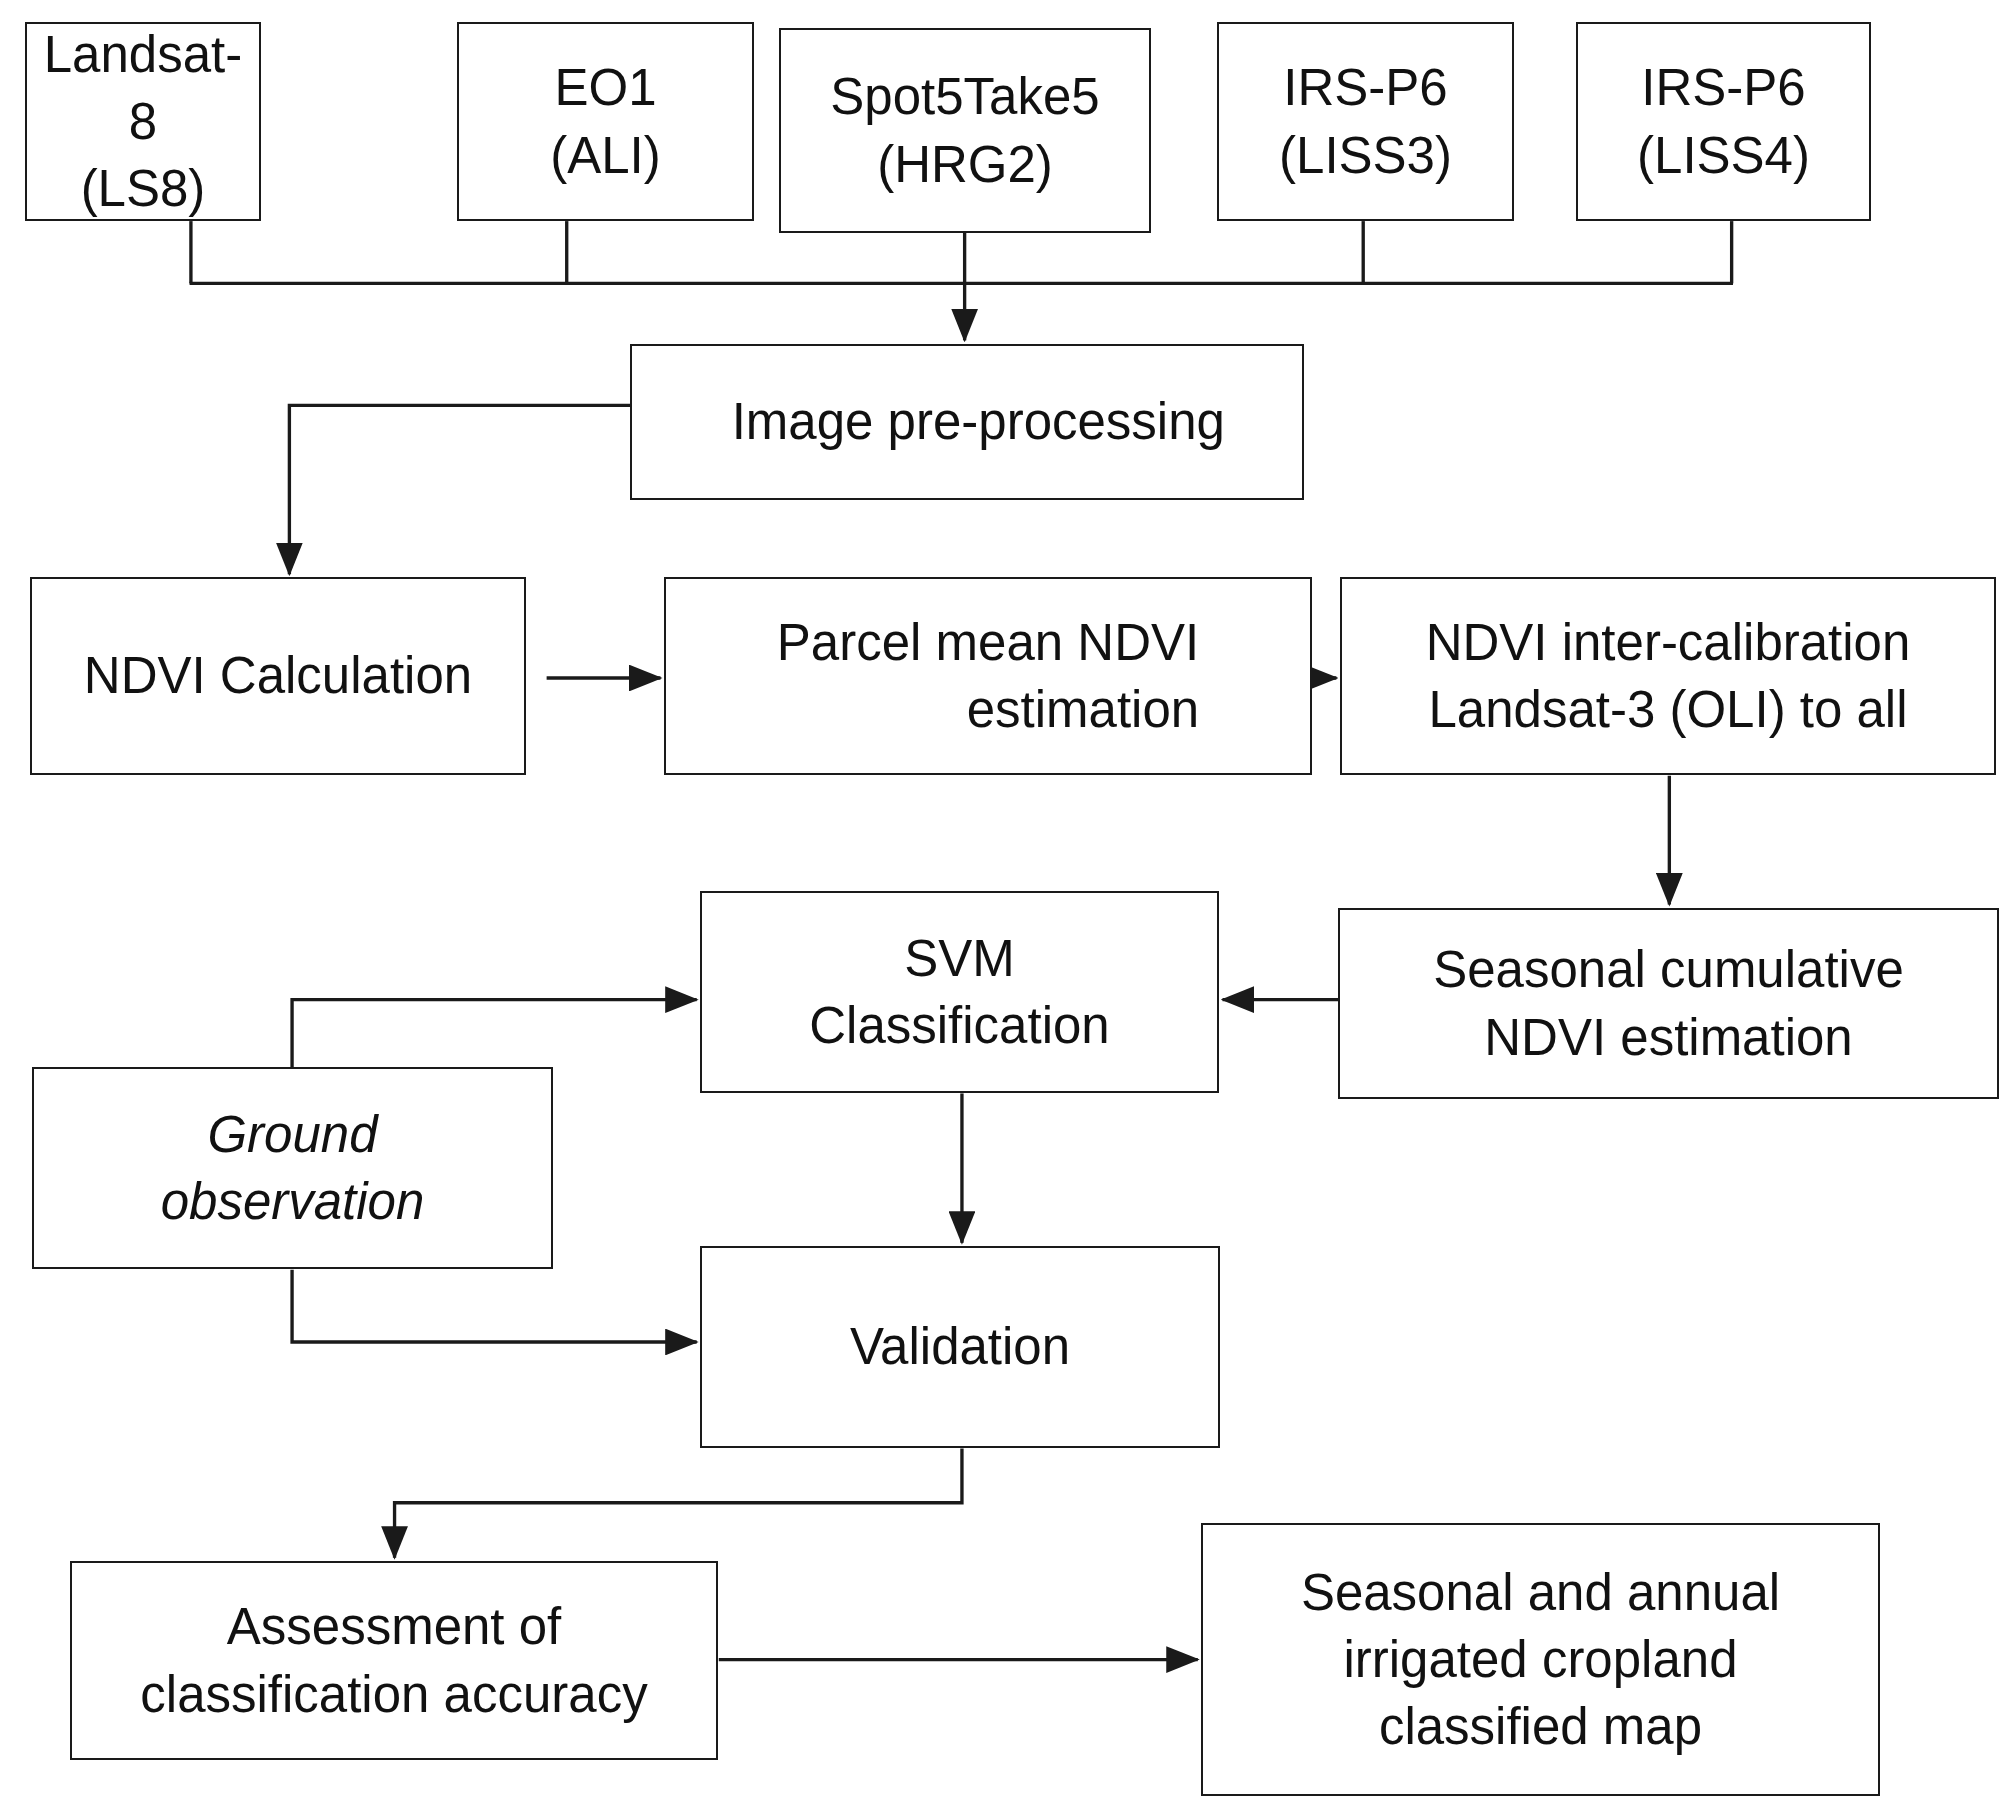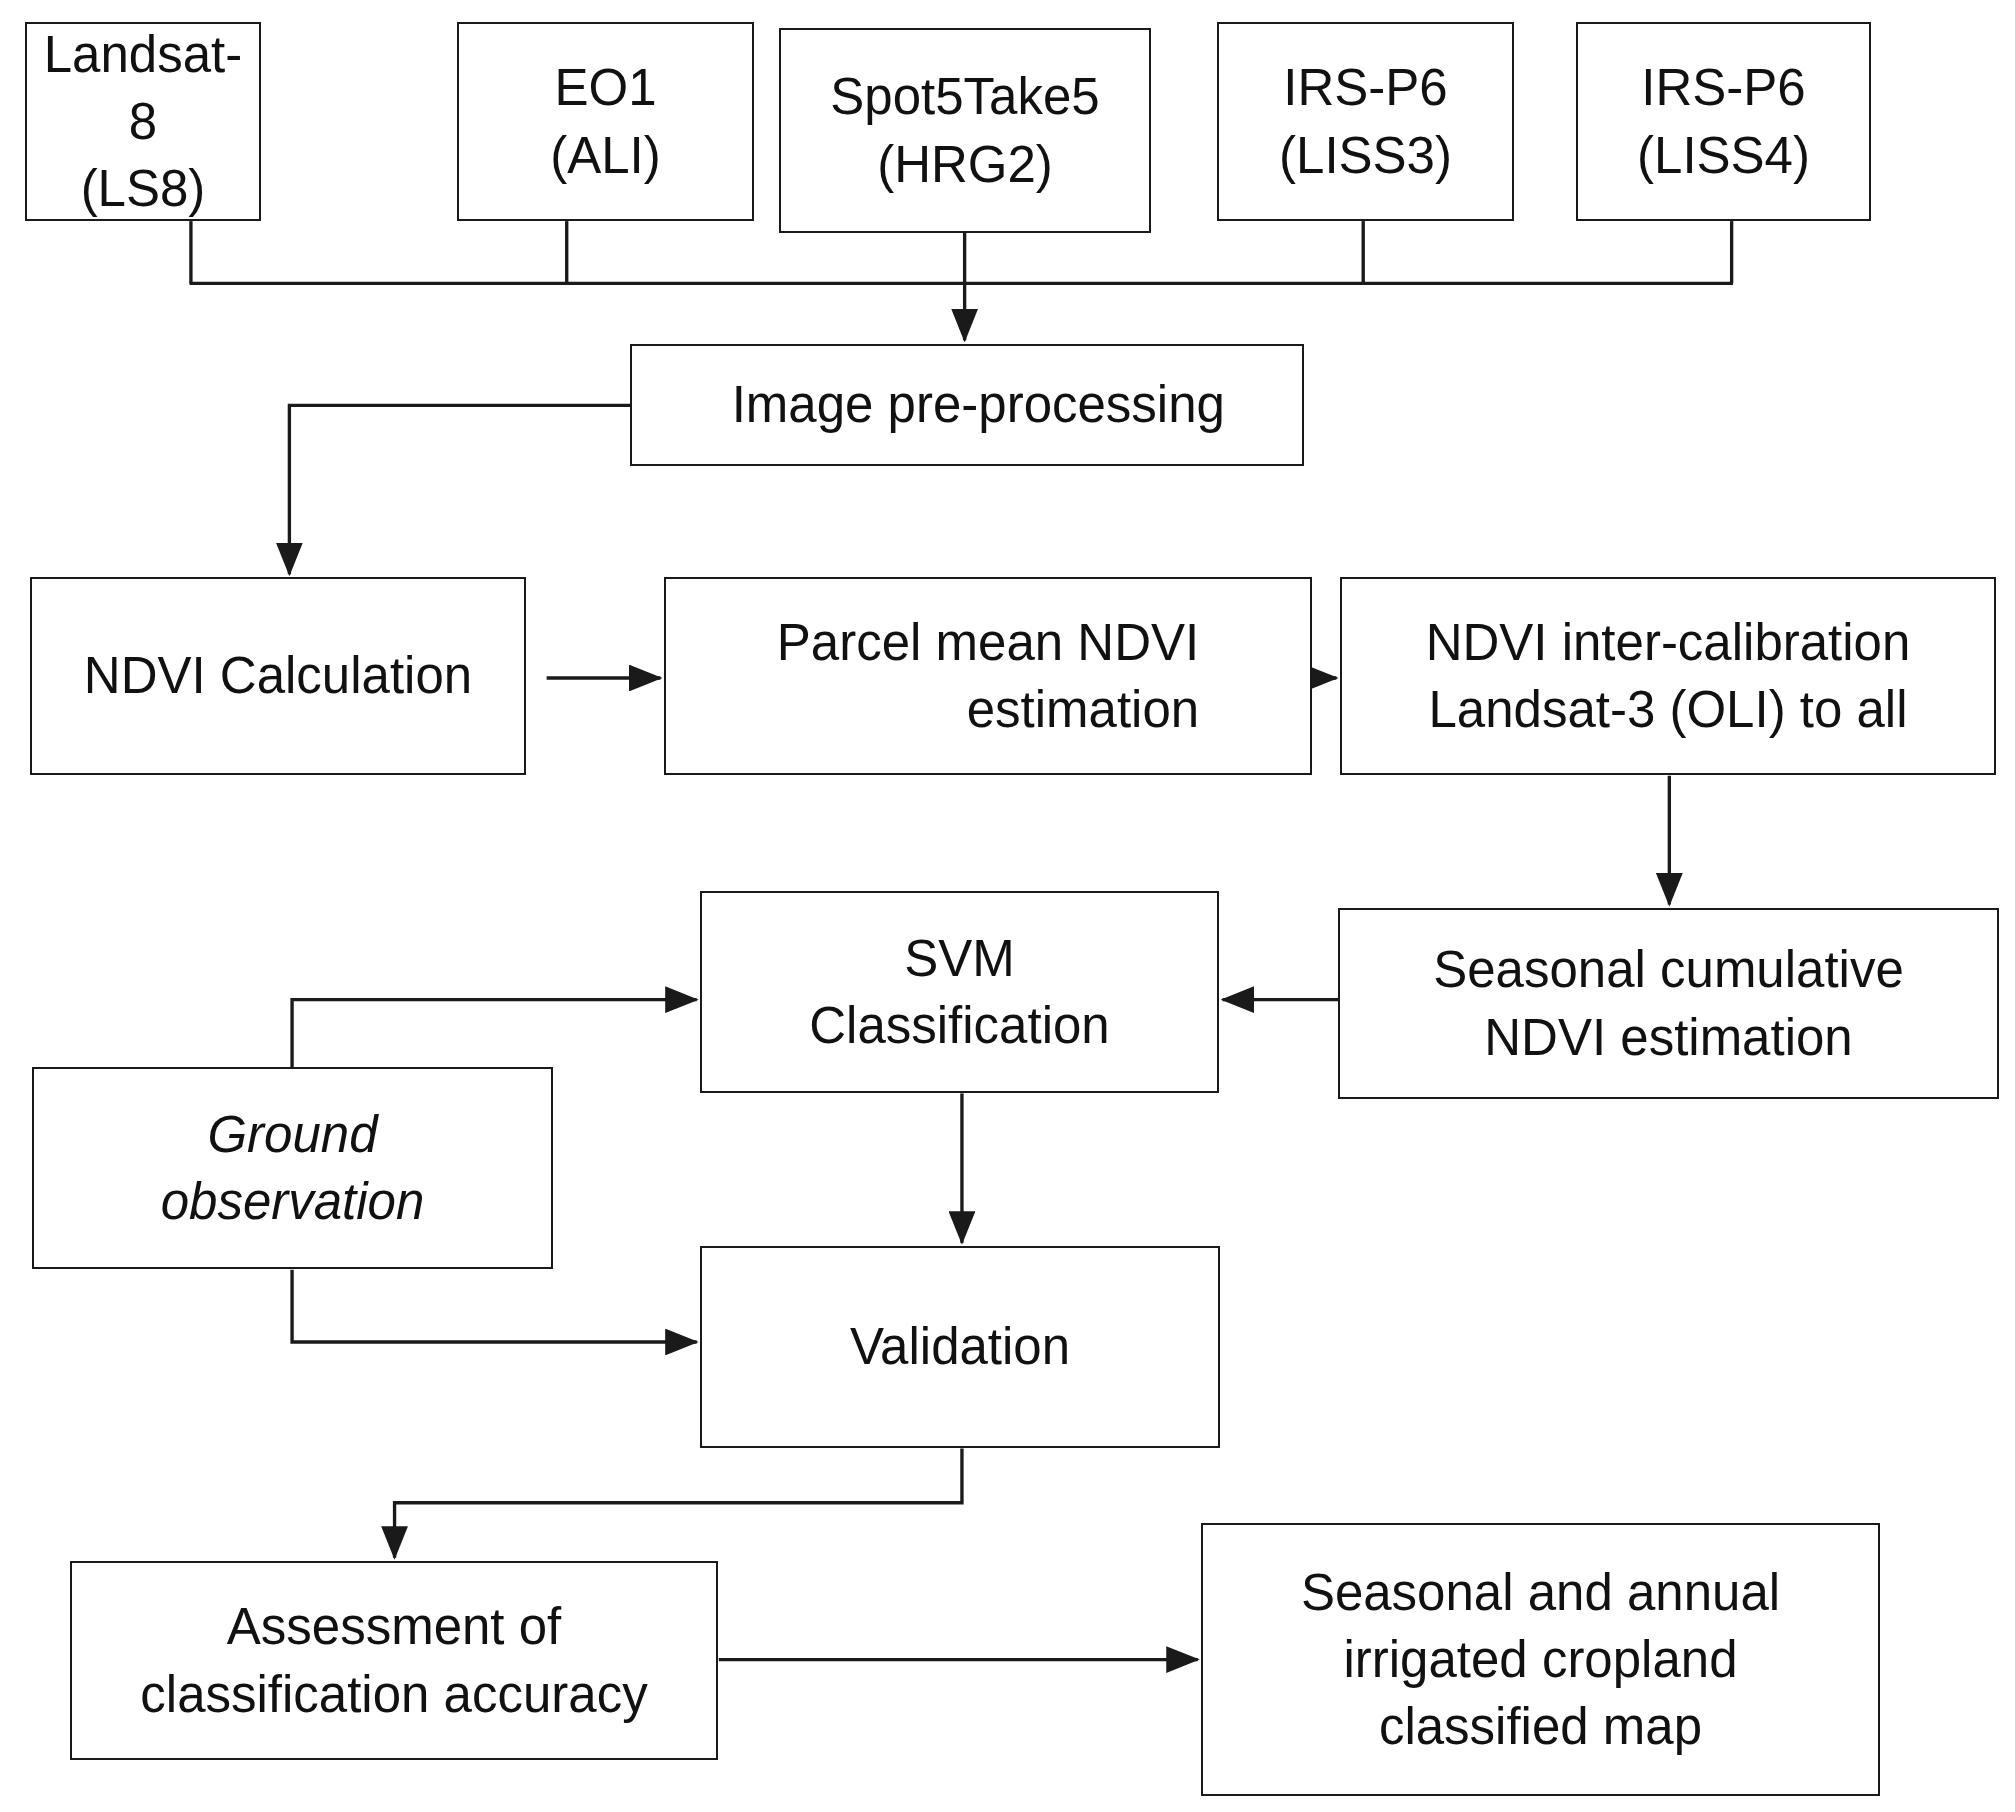--- a/index.html
+++ b/index.html
@@ -63,21 +63,21 @@
       <div class="node" style="left: 25px; top: 22px; width: 236px; height: 199px;"><span>Landsat-8
 (LS8)</span></div>
       <div class="node" style="left: 419px; top: 22px; width: 297px; height: 199px; margin-left: 38px;"><span>EO1
 (ALI)</span></div>
       <div class="node" style="left: 779px; top: 16px; width: 372px; height: 205px; margin-top: 12px;"><span>Spot5Take5
 (HRG2)</span></div>
       <div class="node" style="left: 1217px; top: 22px; width: 297px; height: 199px;"><span>IRS-P6
 (LISS3)</span></div>
       <div class="node" style="left: 1576px; top: 22px; width: 295px; height: 199px;"><span>IRS-P6
 (LISS4)</span></div>
-      <div class="node" style="left: 630px; top: 344px; width: 674px; height: 122px; padding-left: 32px;"><span>Image pre-processing</span></div>
+      <div class="node" style="left: 630px; top: 344px; width: 674px; height: 156px; padding-left: 32px;"><span>Image pre-processing</span></div>
       <div class="node" style="left: 30px; top: 577px; width: 496px; height: 198px;"><span>NDVI Calculation</span></div>
       <div class="node" style="left: 664px; top: 577px; width: 648px; height: 198px; text-align: right;"><span>Parcel mean NDVI
 estimation</span></div>
       <div class="node" style="left: 1340px; top: 577px; width: 656px; height: 198px;"><span>NDVI inter-calibration
 Landsat-3 (OLI) to all</span></div>
       <div class="node" style="left: 700px; top: 891px; width: 519px; height: 202px;"><span>SVM
 Classification</span></div>
       <div class="node" style="left: 1338px; top: 908px; width: 661px; height: 191px;"><span>Seasonal cumulative
 NDVI estimation</span></div>
       <div class="node" style="left: 32px; top: 1067px; width: 521px; height: 202px; font-style: italic;"><span>Ground

